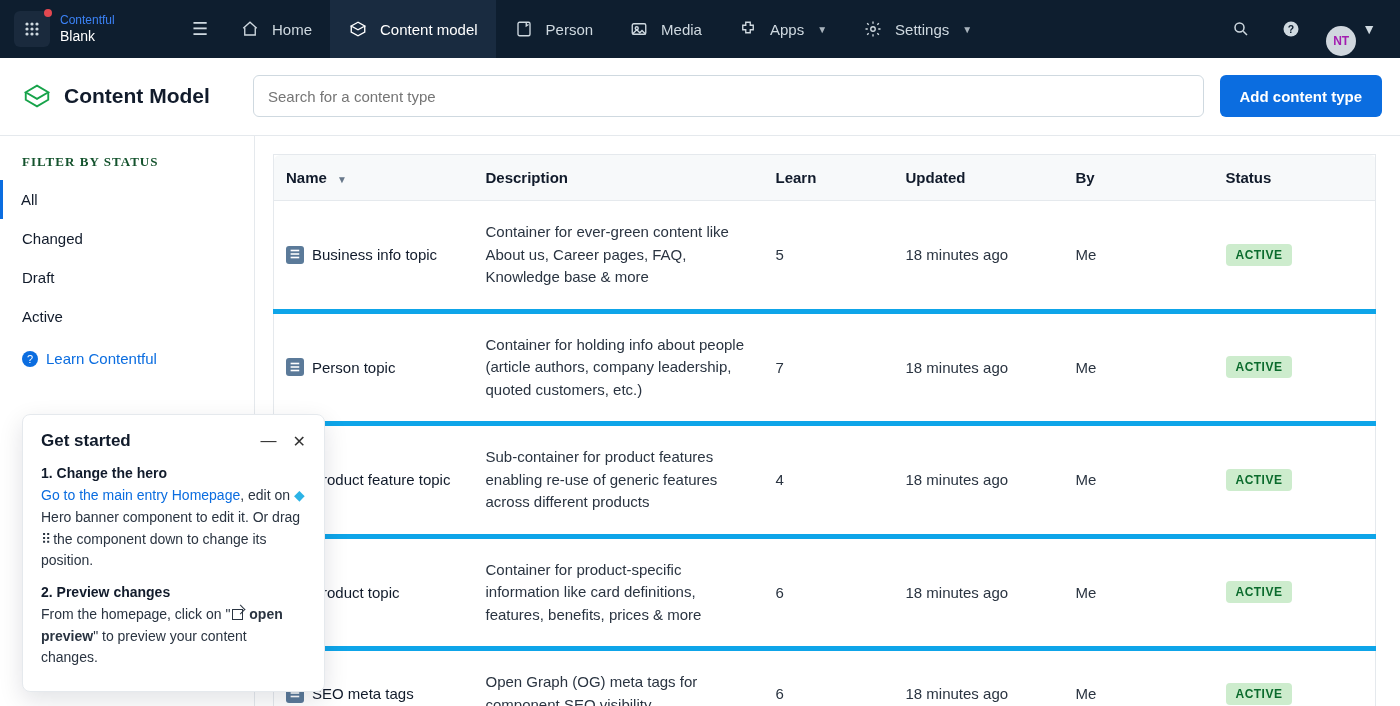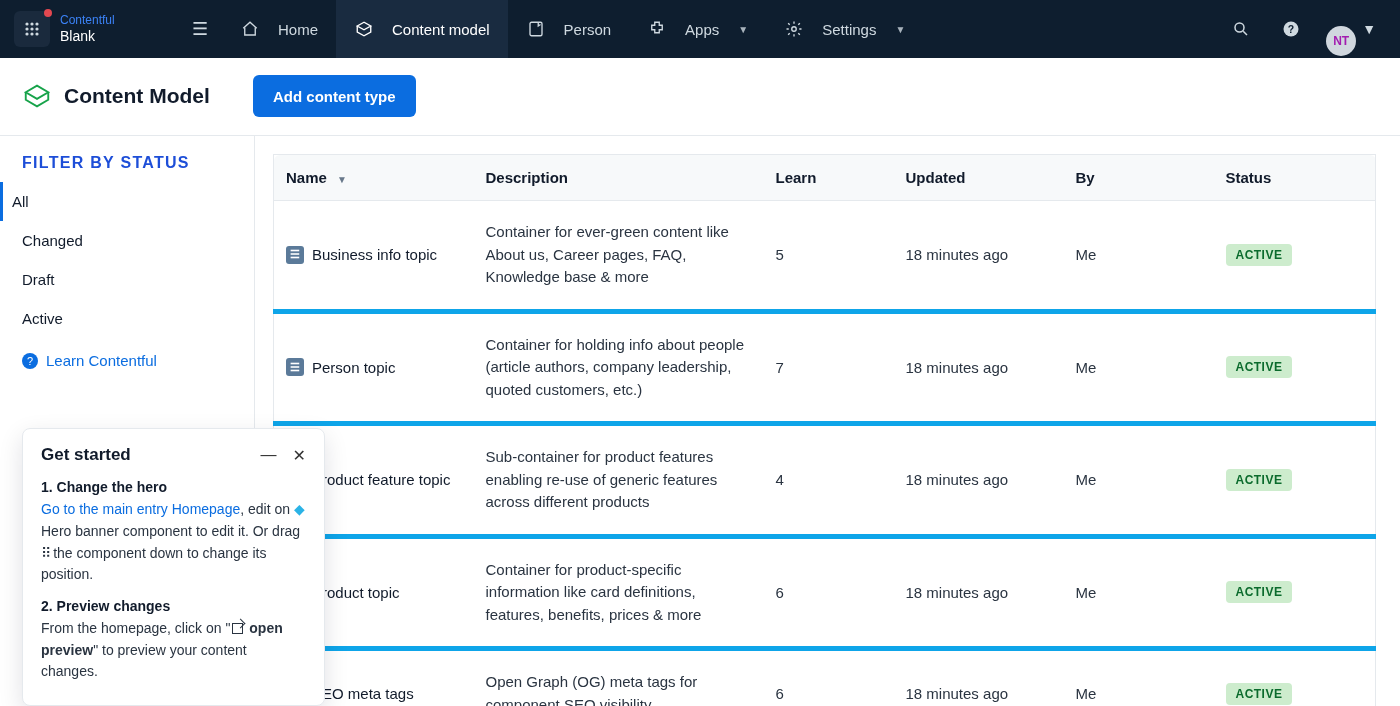--- a/index.html
+++ b/index.html
@@ -32,21 +32,21 @@
   .app-switcher::after {
     content:""; position:absolute; top:-2px; right:-2px;
     width:8px; height:8px; background:#e34850; border-radius:50%;
   }
   .space-block { display:flex; flex-direction:column; line-height:1.15; margin-right:14px; min-width:110px;}
   .space-block .org { font-size:12px; color:#3b82f6; }
   .space-block .spc { font-size:14px; color:#fff; }
   .hamburger { width:32px; text-align:center; color:#cfd9e0; font-size:18px; margin-right:6px; }
   .nav-items { display:flex; align-items:stretch; height:58px; }
   .nav-item {
-    display:flex; align-items:center; gap:19px;
+    display:flex; align-items:center; gap:13px;
     padding: 0 18px;
     color:#cfd9e0; font-size:15px;
     border-left:1px solid rgba(255,255,255,0);
   }
   .nav-item.active { background:#192b40; color:#fff; }
   .nav-item .chev { font-size:10px; opacity:.8; }
   .nav-icon { width:18px; height:18px; display:inline-flex; align-items:center; justify-content:center; }
   .nav-spacer { flex:1; }
   .nav-right { display:flex; align-items:center; gap:20px; padding-right:10px; }
   .nav-right .iconbtn { width:30px; height:30px; display:flex; align-items:center; justify-content:center; color:#cfd9e0; }
@@ -74,27 +74,27 @@
     height:42px; padding:0 20px; font-size:15px; font-weight:600;
   }
 
   
   .main { display:flex; height: calc(706px - 58px - 78px); }
   .sidebar {
     width:255px; border-right:1px solid #e5e9ed;
     padding:18px 0 0 0;
   }
   .filter-label {
-    font-size:16px; font-weight:700; letter-spacing:.08em;
-    color:#1d4ed8; padding:0 22px 10px;
+    font-size:13px; font-weight:700; letter-spacing:.08em;
+    color:#14532d; padding:0 22px 10px;font-family:Liberation Serif, serif;
   }
   .filter-item {
     padding:11px 22px; font-size:15px; color:#111b2b;
   }
-  .filter-item.sel { border-left:3px solid #0b6de0; padding-left:9px; font-weight:400;}
+  .filter-item.sel { border-left:3px solid #0b6de0; padding-left:18px; font-weight:400;}
   .learn-link {
     display:flex; align-items:center; gap:8px;
     padding:14px 22px; color:#0b6de0; font-size:15px;
   }
   .learn-link .q { width:16px;height:16px;border-radius:50%;background:#0b6de0;color:#fff;font-size:11px;display:flex;align-items:center;justify-content:center;}
 
   .content { flex:1; padding:18px 24px 0 18px; overflow:auto;}
   table { width:100%; border-collapse:collapse; }
   thead th {
     text-align:left; font-weight:600; color:#111b2b; font-size:15px;
@@ -117,21 +117,21 @@
   .desc-cell { color:#2a3441; line-height:1.5; max-width:270px;}
   .status-pill {
     display:inline-block; background:#cdeccd; color:#0b6b2d;
     font-size:12px; font-weight:700; letter-spacing:.04em;
     padding:4px 10px; border-radius:4px;
   }
   .sort-caret { font-size:10px; color:#68788a; margin-left:6px;}
 
   
   .panel {
-    position:fixed; left:22px; bottom:0px; width:303px;
+    position:fixed; left:22px; bottom:14px; width:303px;
     background:#fff; border:1px solid #e5e9ed; border-radius:8px;
     box-shadow:0 8px 24px rgba(10,20,40,.12);
     padding:16px 18px 10px; z-index:50;
   }
   .panel-head { display:flex; align-items:center; justify-content:space-between; margin-bottom:14px;}
   .panel-title { font-size:17px; font-weight:700; }
   .panel-ctrls { display:flex; gap:16px; color:#333; }
   .panel-ctrls span { font-size:16px; }
   .panel .step-title { font-weight:700; font-size:14px; margin-top:0;}
   .panel p { font-size:14px; line-height:1.55; color:#2a3441; margin:4px 0 12px;}
@@ -194,20 +194,30 @@
         <svg width="18" height="18" viewBox="0 0 24 24" fill="none" stroke="#cfd9e0" stroke-width="1.8">
             <rect x="4" y="3" width="16" height="18" rx="2"></rect>
             <path d="M15 3v5l3-2"></path>
           </svg>
       </span>
       <span>Person</span>
     </div>
     <div class="nav-item">
       <span class="nav-icon">
         <svg width="18" height="18" viewBox="0 0 24 24" fill="none" stroke="#cfd9e0" stroke-width="1.8">
+            <rect x="3" y="5" width="18" height="14" rx="2"></rect>
+            <circle cx="9" cy="11" r="2"></circle>
+            <path d="M3 19l6-6 4 4 3-3 5 5"></path>
+          </svg>
+      </span>
+      <span>Media</span>
+    </div>
+    <div class="nav-item">
+      <span class="nav-icon">
+        <svg width="18" height="18" viewBox="0 0 24 24" fill="none" stroke="#cfd9e0" stroke-width="1.8">
             <path d="M9 3h6v4h4v6h-4v4H9v-4H5V7h4V3Z"></path>
           </svg>
       </span>
       <span>Apps</span>
       <span class="chev">▼</span>
     </div>
     <div class="nav-item">
       <span class="nav-icon">
         <svg width="18" height="18" viewBox="0 0 24 24" fill="none" stroke="#cfd9e0" stroke-width="1.8">
             <circle cx="12" cy="12" r="3"></circle>
@@ -241,20 +251,21 @@
 </div>
 
 <div class="subheader">
   <div class="page-title-wrap">
     <svg class="ct-logo" width="30" height="30" viewBox="0 0 32 32" fill="none" stroke="#17a34a" stroke-width="2">
         <path d="M4 12l12-7 12 7-12 7-12-7Z"></path>
         <path d="M4 12v8l12 7 12-7v-8"></path>
       </svg>
     <h1 class="page-title">Content Model</h1>
   </div>
+  <input class="searchbox" type="text" placeholder="Search for a content type" style="">
   <button class="primary-btn">Add content type</button>
 </div>
 
 <div class="main">
   <aside class="sidebar">
     <div class="filter-label">FILTER BY STATUS</div>
     <div class="filter-item sel">All</div>
     <div class="filter-item">Changed</div>
     <div class="filter-item">Draft</div>
     <div class="filter-item">Active</div>

